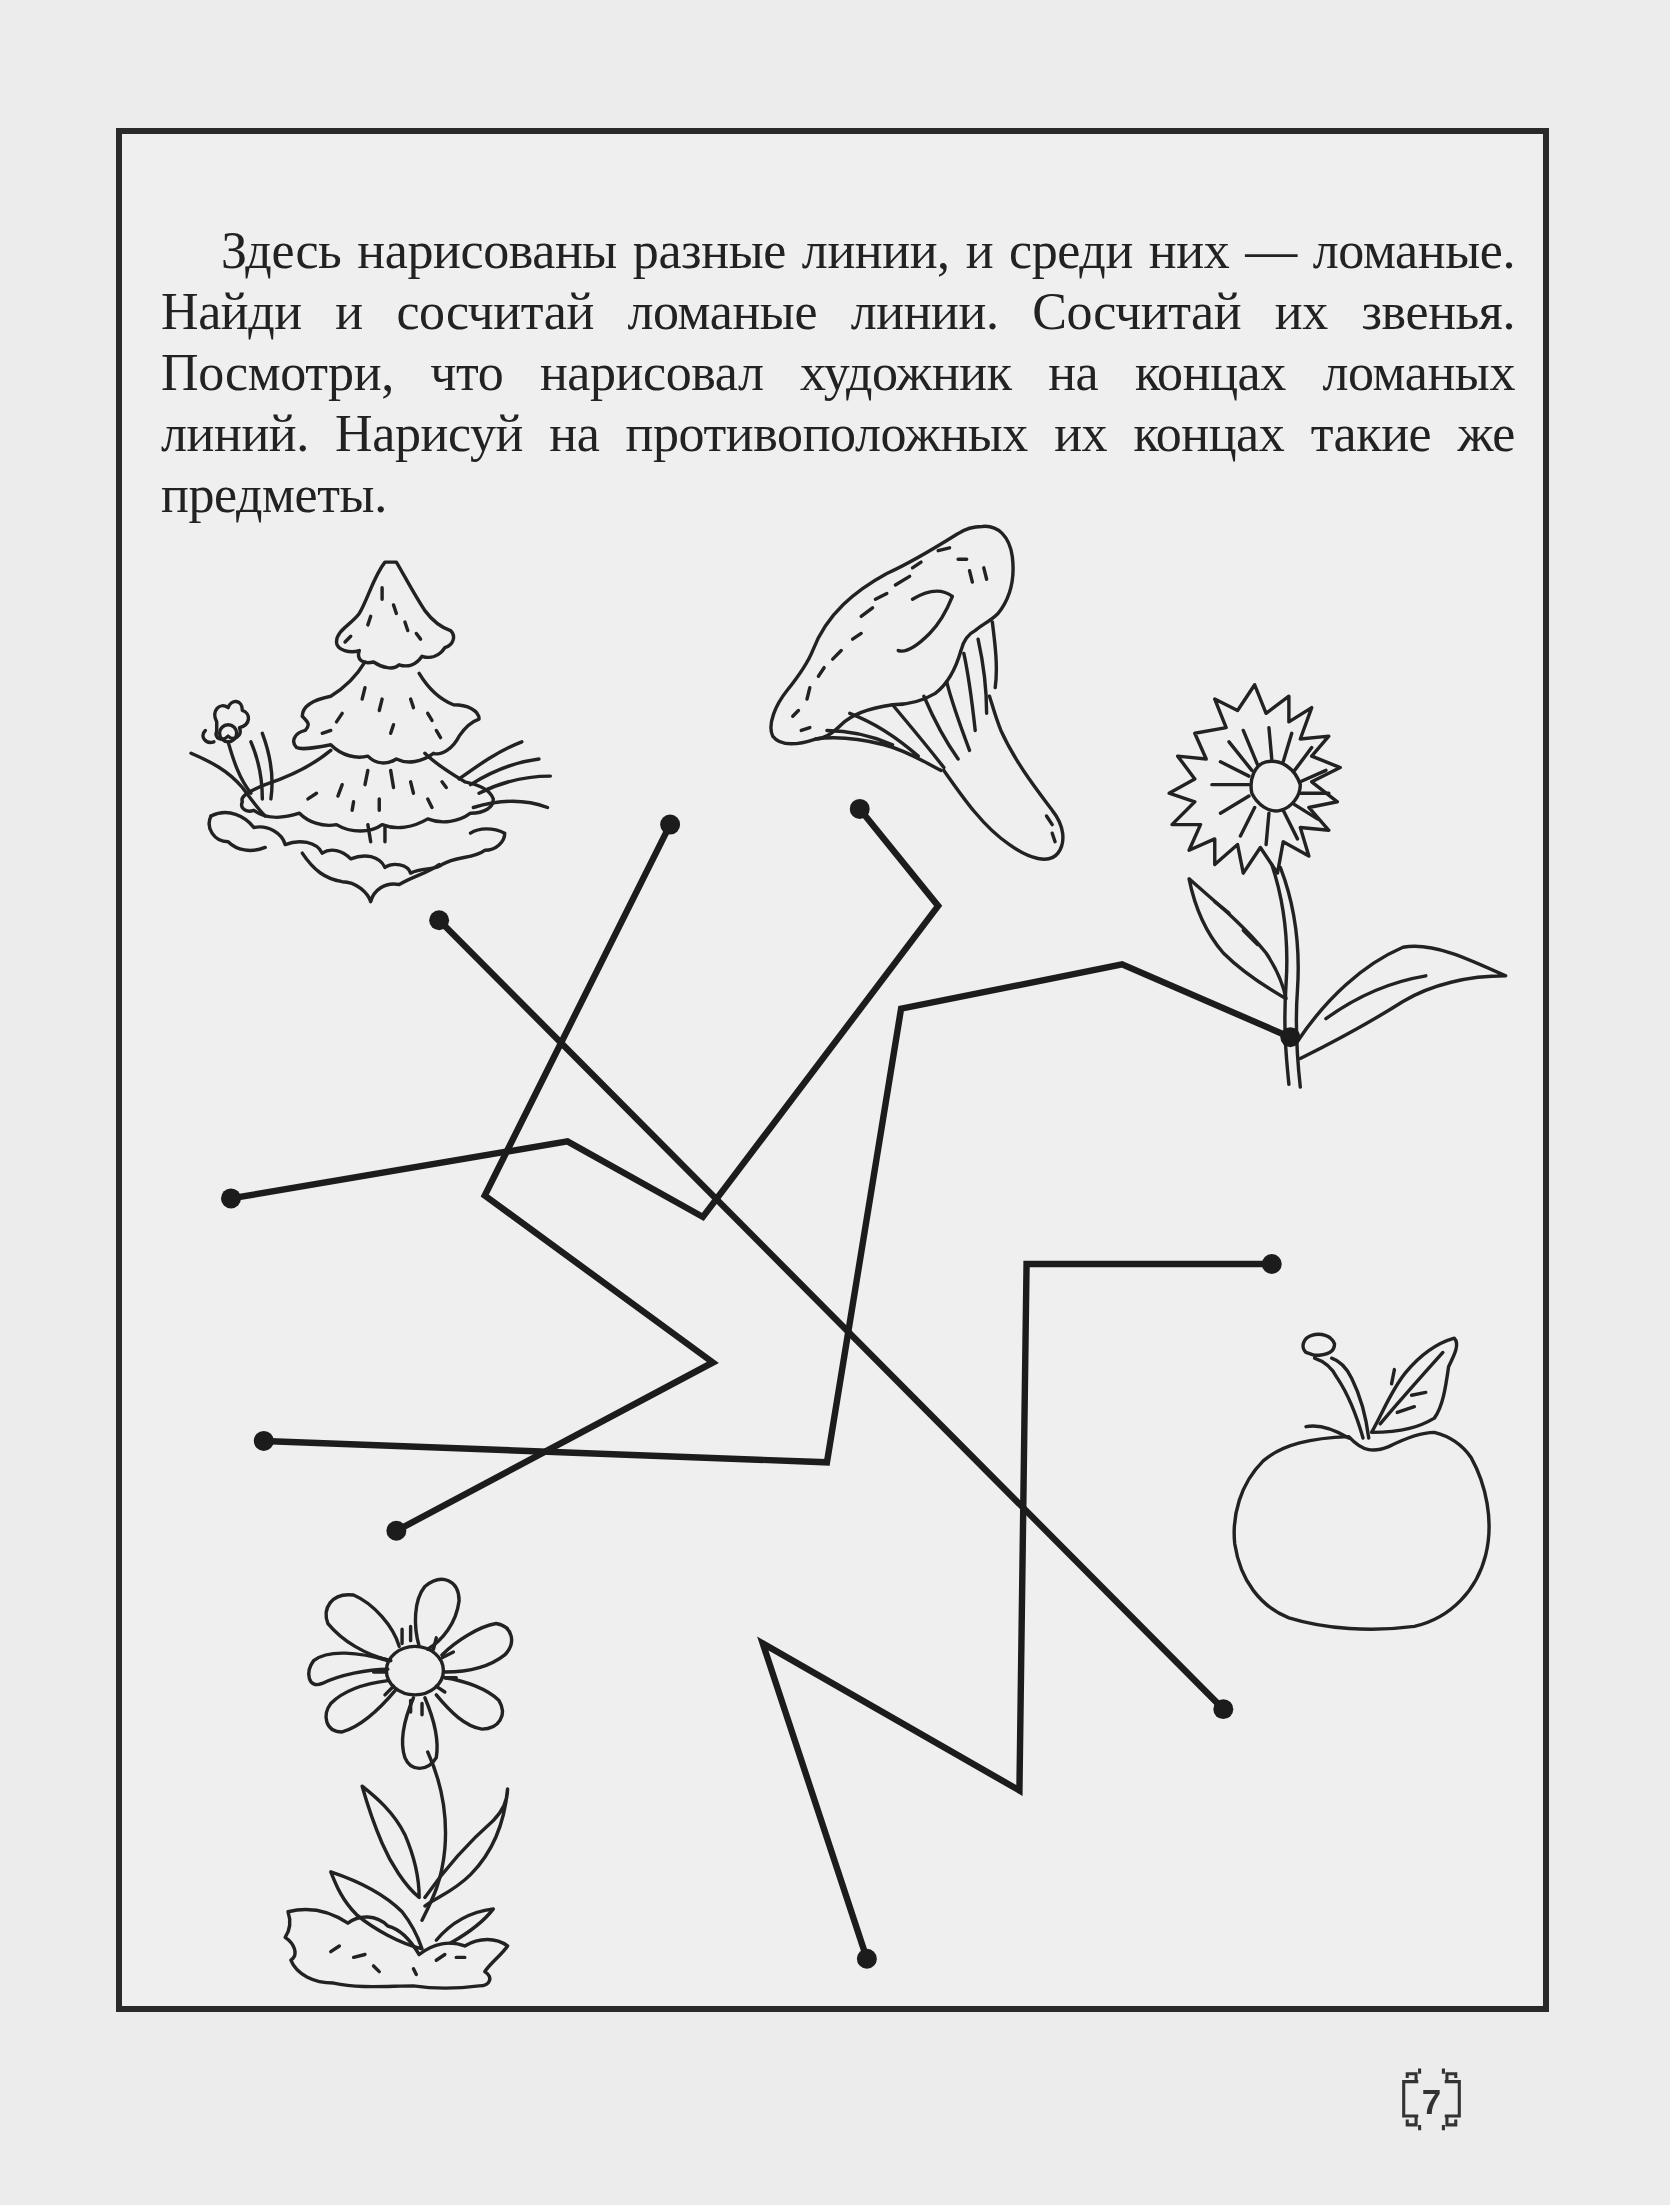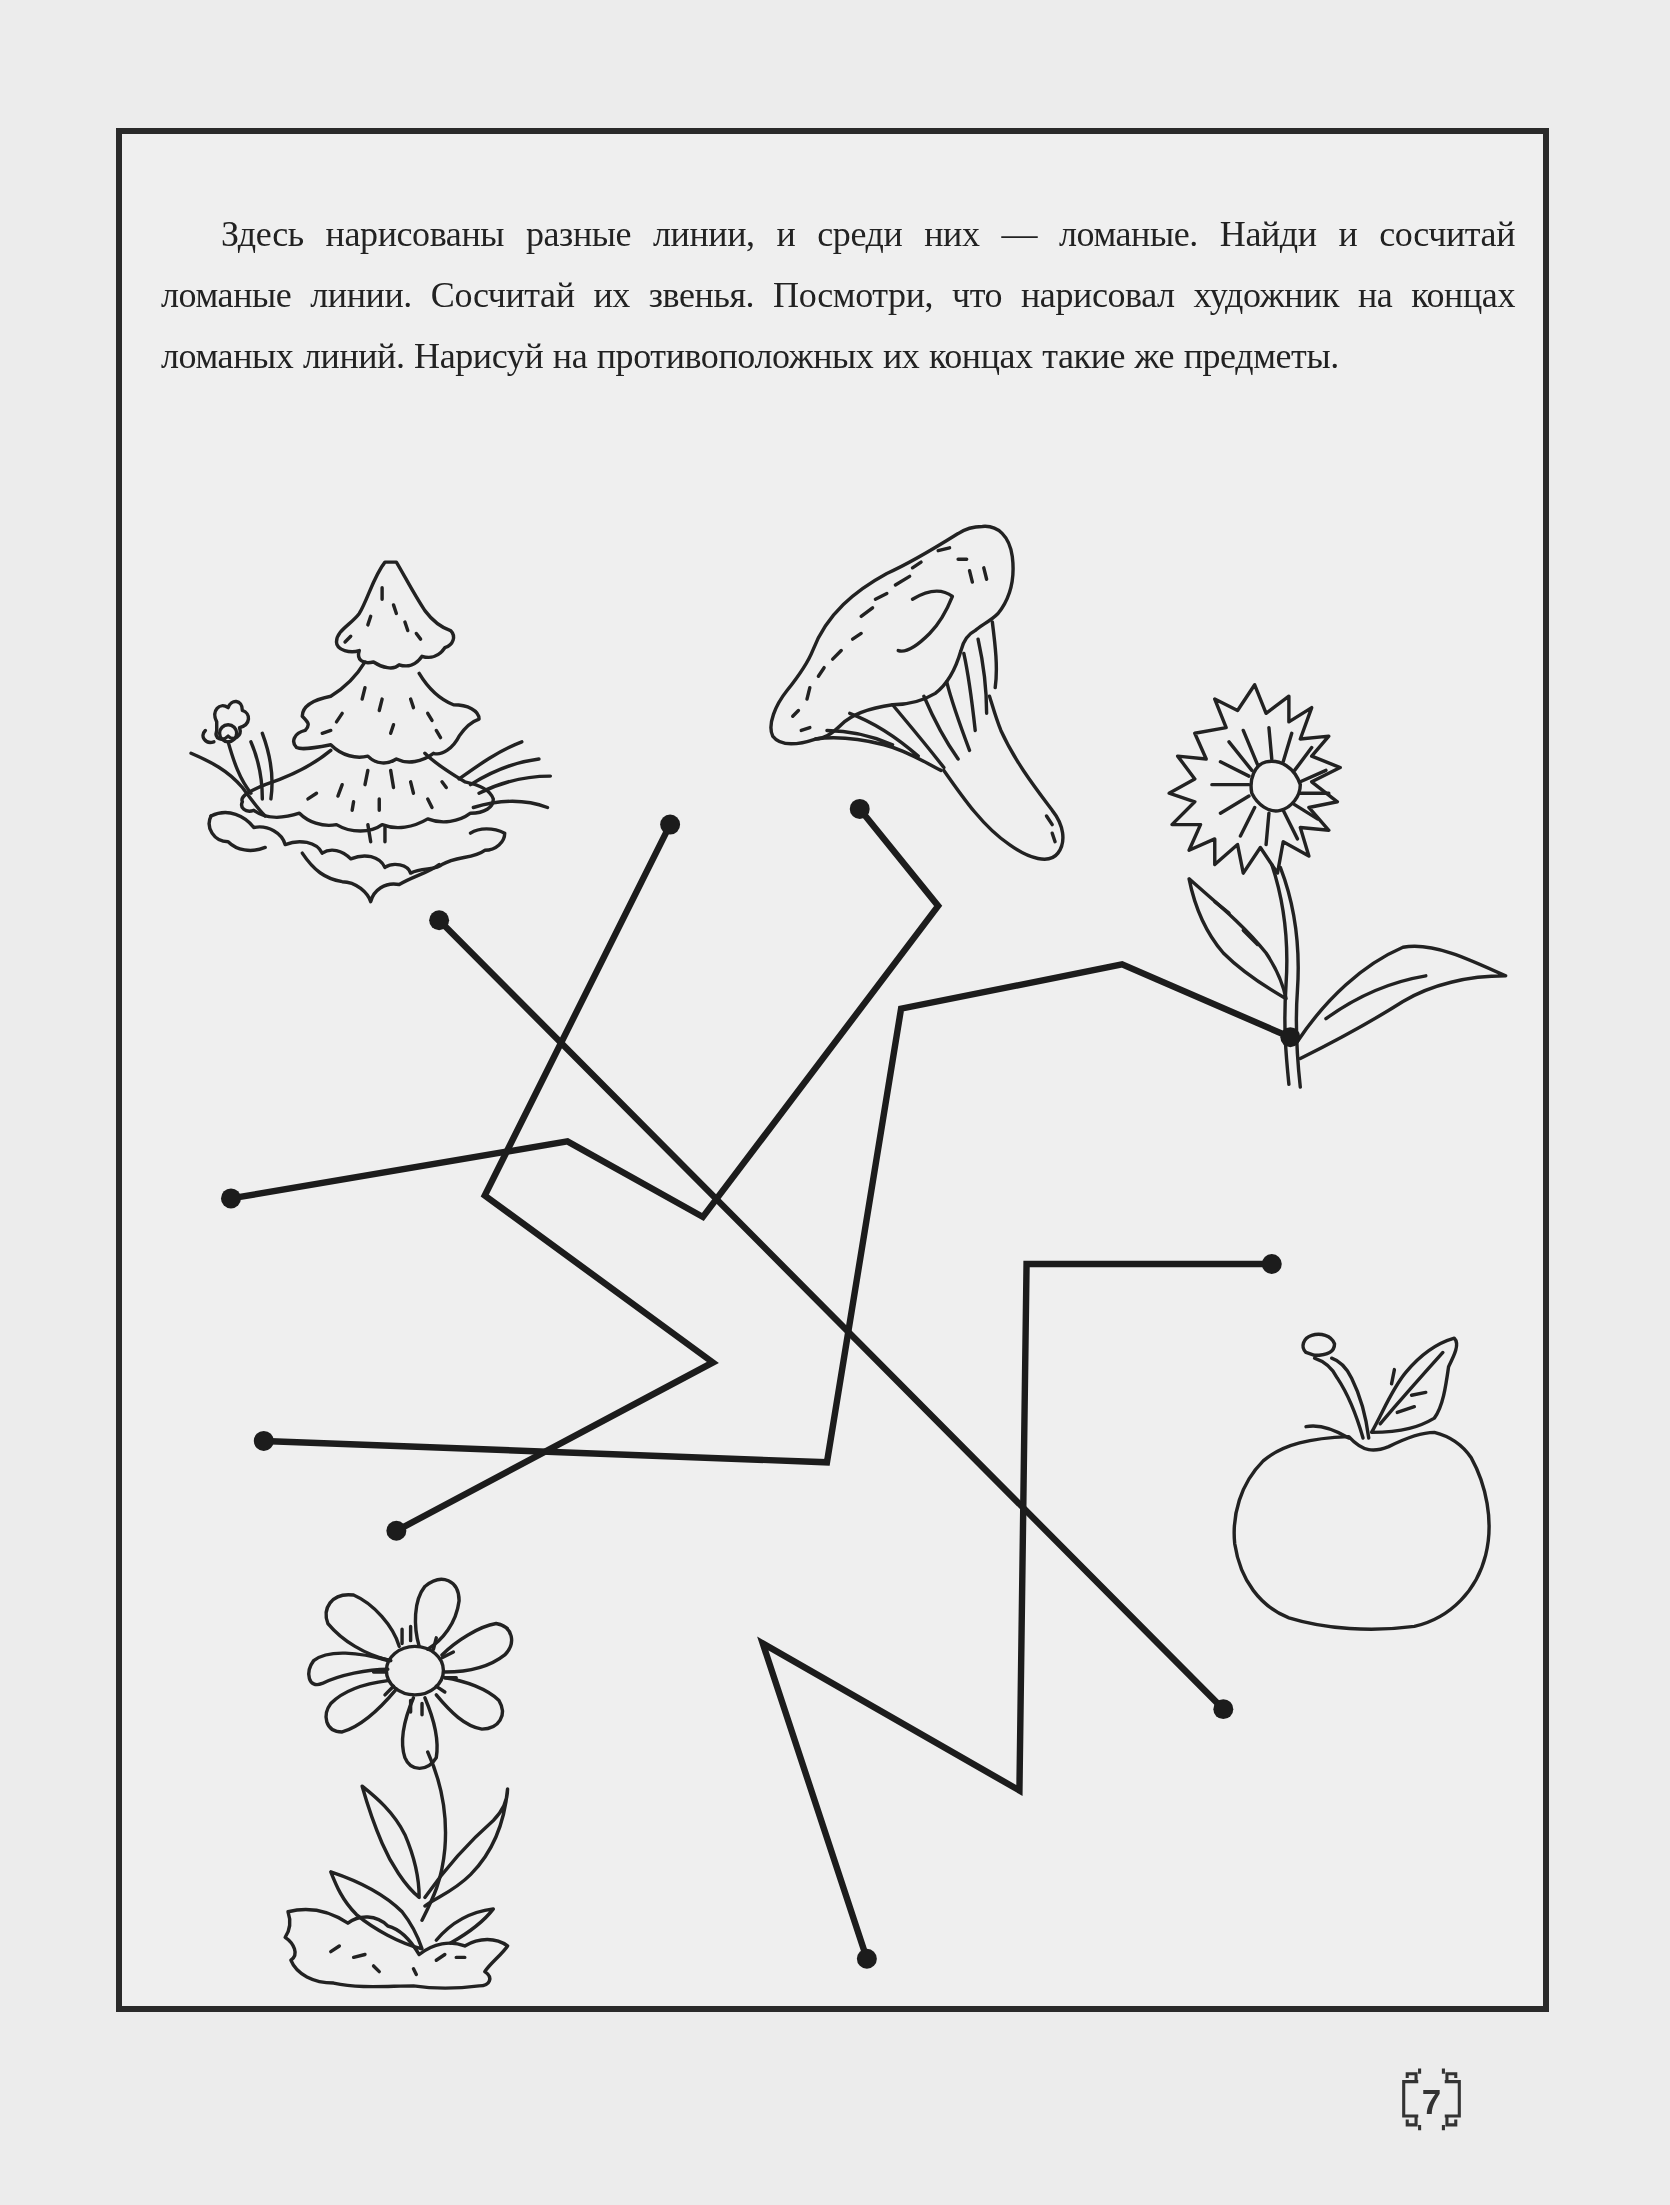--- a/index.html
+++ b/index.html
@@ -16,21 +16,21 @@
     left: 116px; top: 128px;
     width: 1433px; height: 1884px;
     border: 6.2px solid #2a2a2a;
     box-sizing: border-box;
     background: #efefef;
   }
   .instructions {
     position: absolute;
     left: 161px; top: 168px;
     width: 1354px;
-    font-size: 36px;
+    font-size: 52px;
     line-height: 61px;
     text-align: justify;
     text-indent: 60px;
     letter-spacing: -0.4px;
     word-spacing: 0.9px;
     color: #222;
   }
   .art {
     position: absolute;
     left: 0; top: 0;

